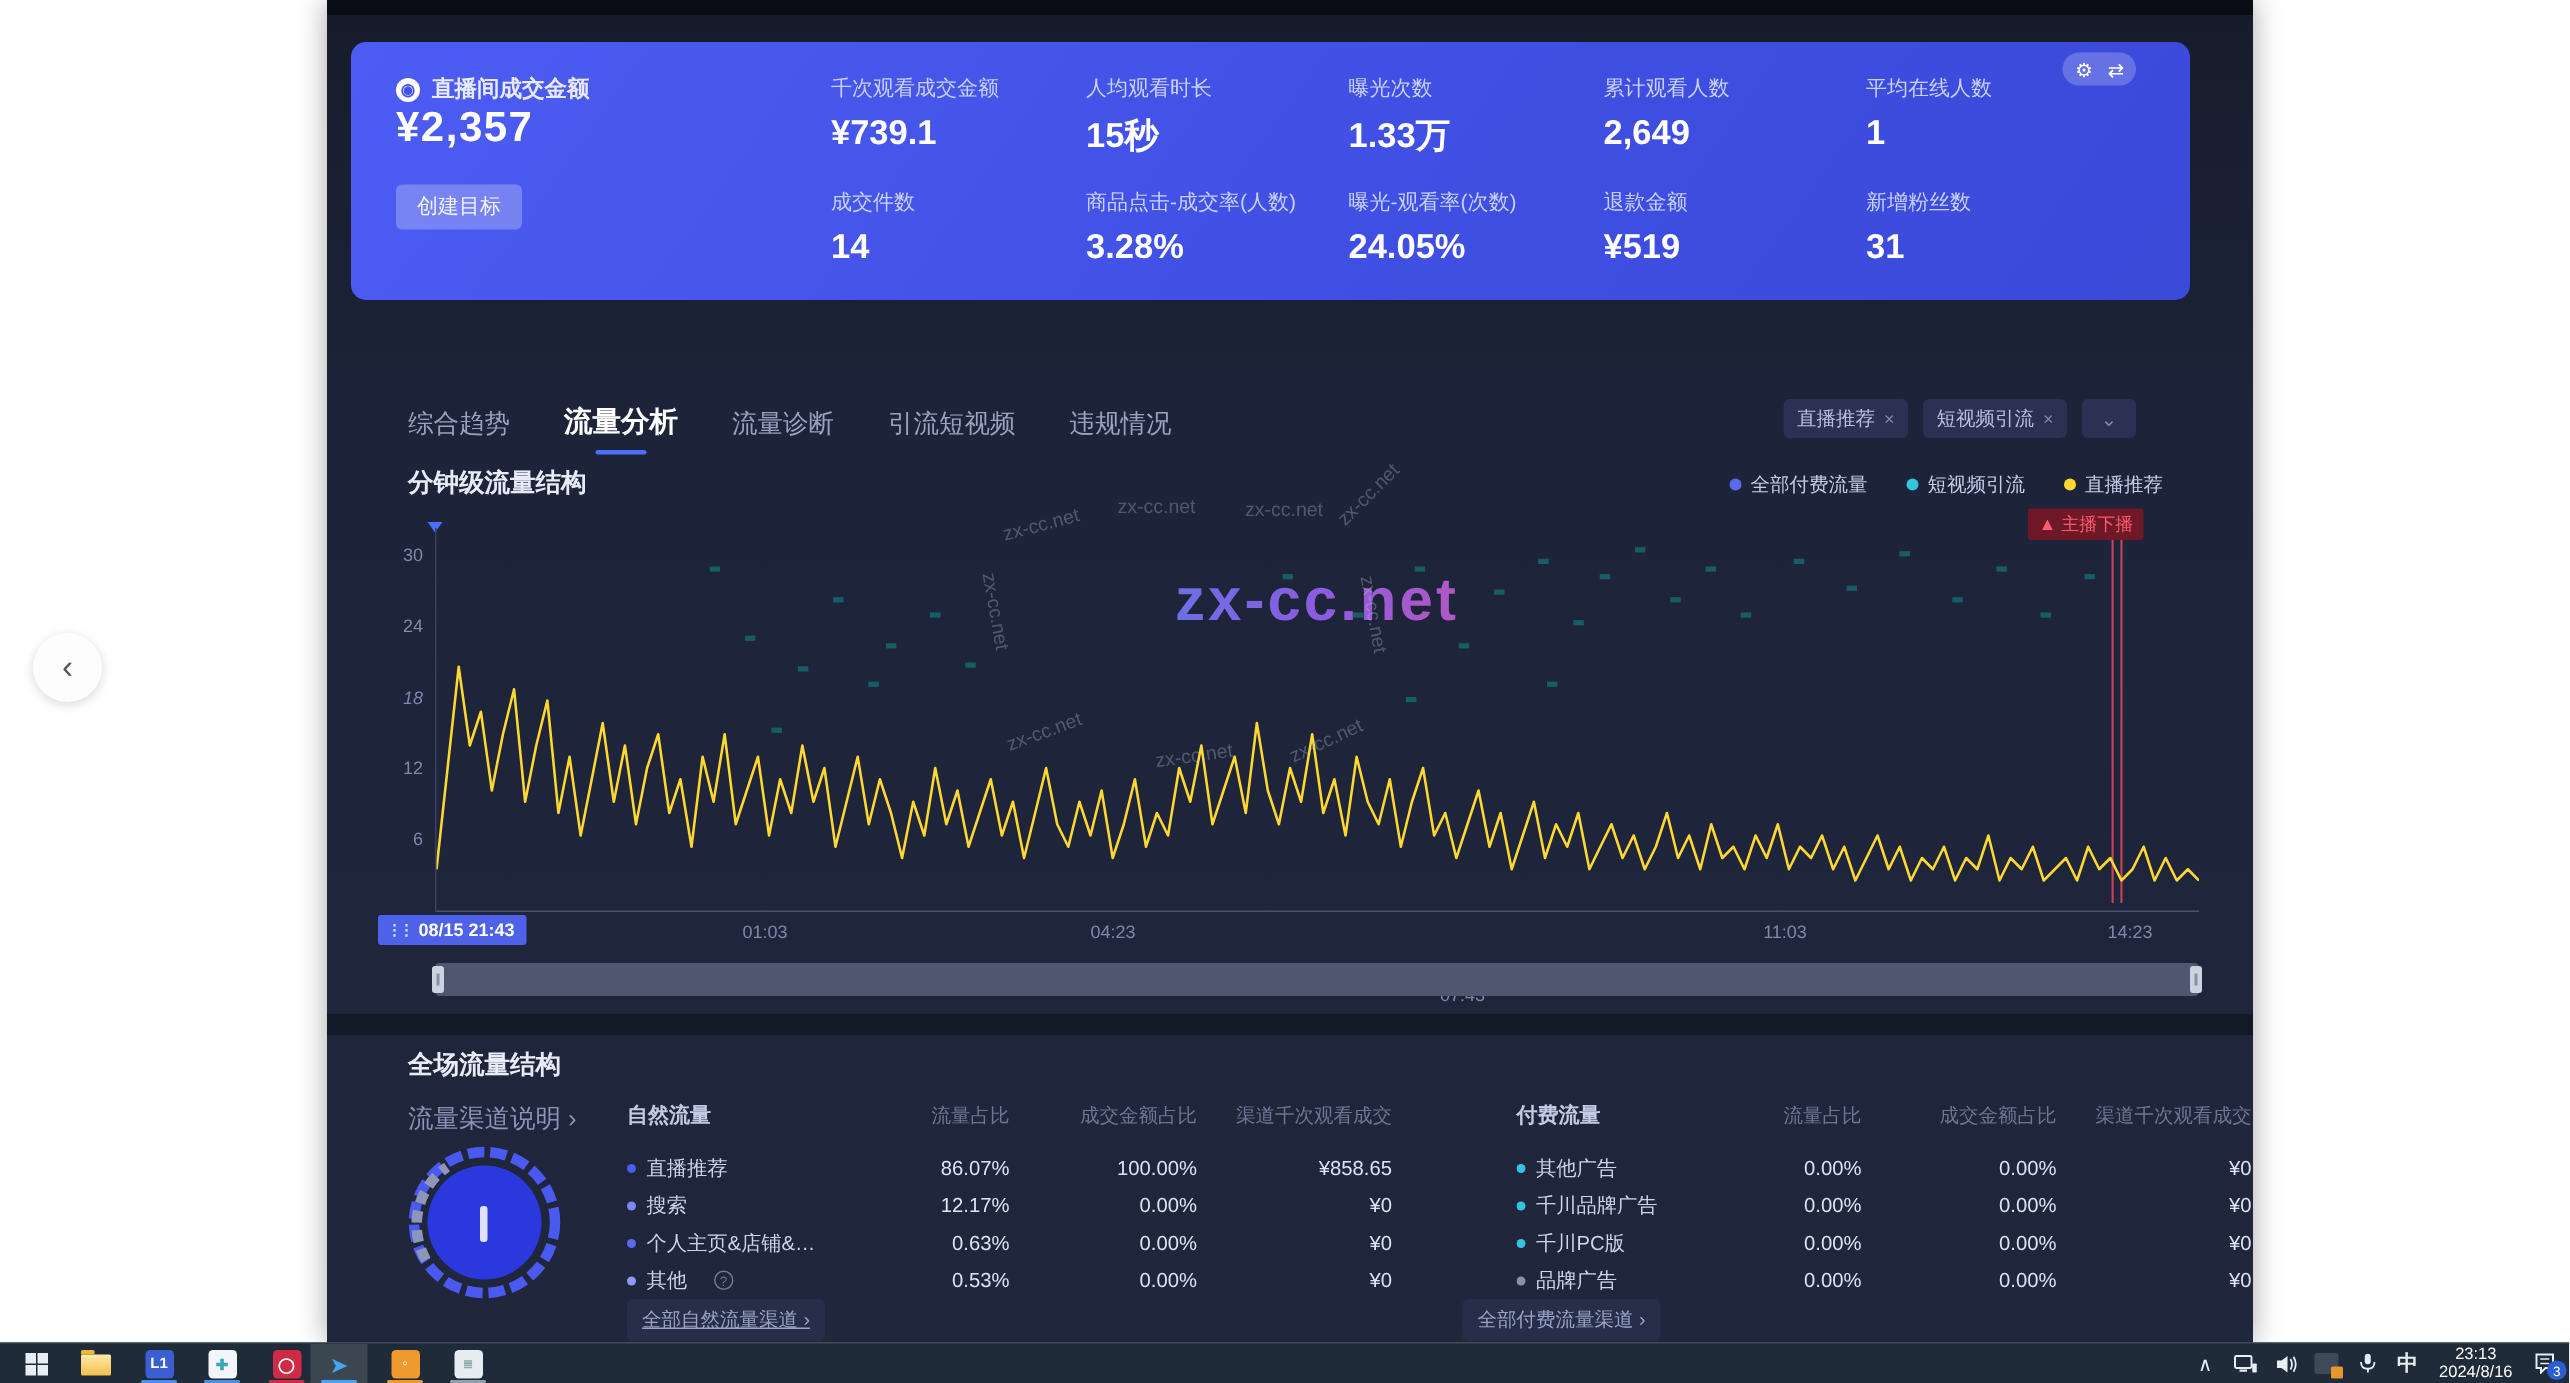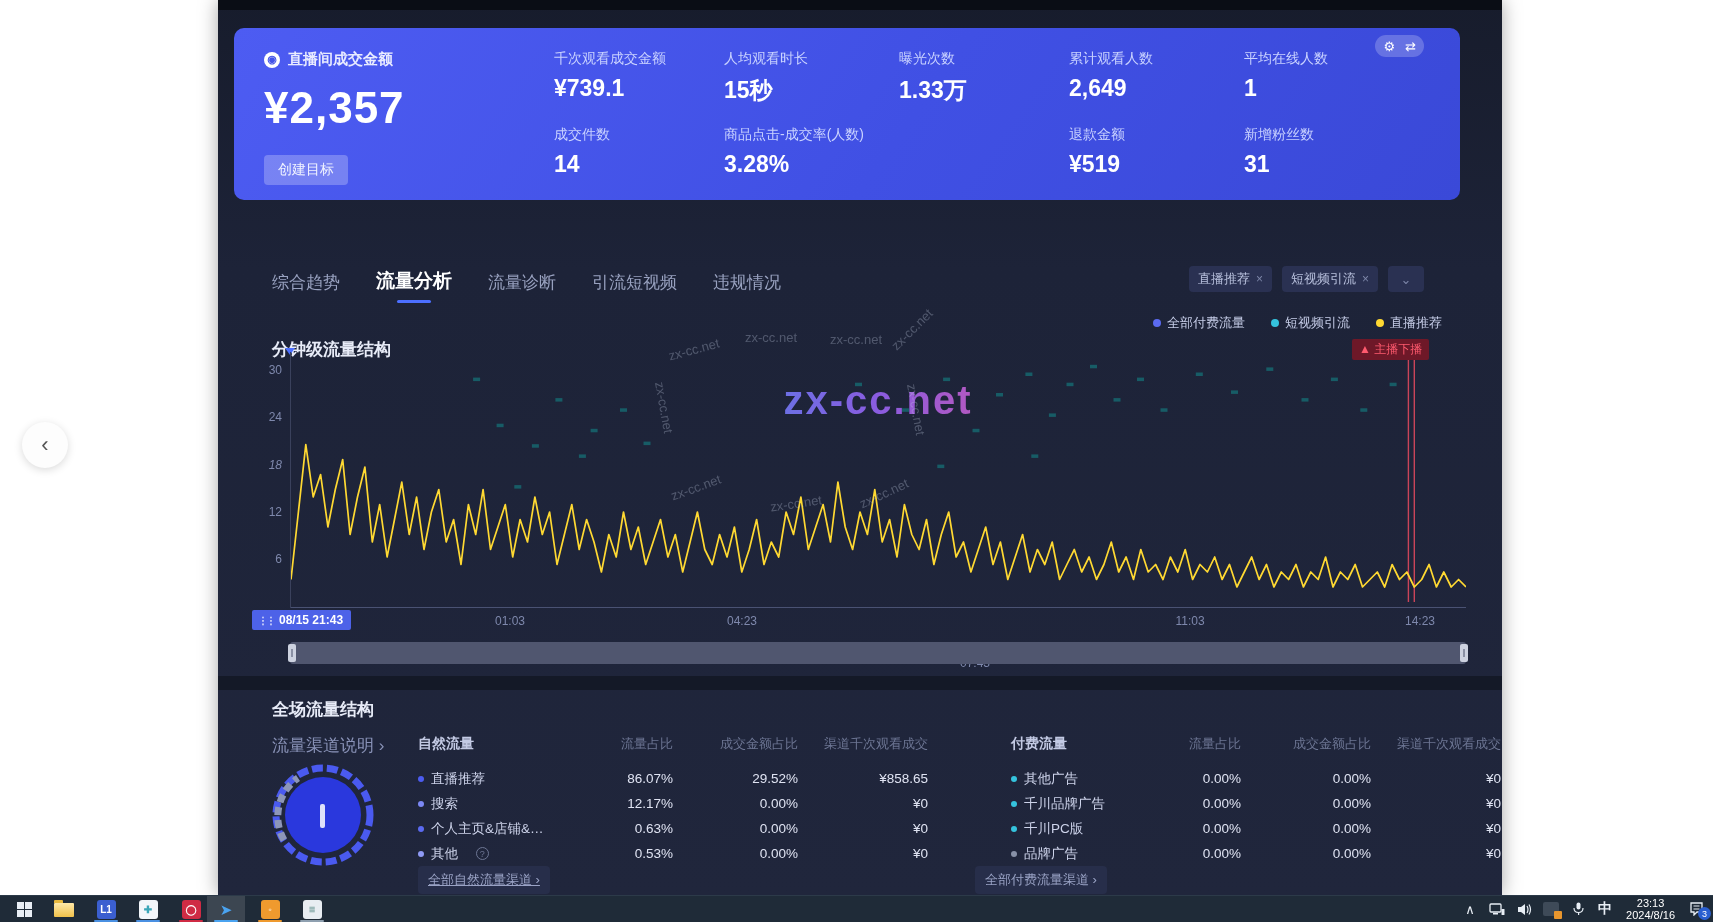--- a/index.html
+++ b/index.html
@@ -16,21 +16,21 @@
     background:linear-gradient(180deg,#171c2c 0%, #1d2338 30%, #20263c 100%); box-shadow:0 0 18px rgba(0,0,0,0.35); }
   .titlebar { position:absolute; left:0; top:0; width:100%; height:10px; background:#0a0d15; }
 
   
   .banner { position:absolute; left:16px; top:28px; width:1226px; height:172px; border-radius:10px;
     background:linear-gradient(125deg,#4d5cf2 0%, #4050e4 55%, #3a49d8 100%); }
   .banner-primary { position:absolute; left:30px; top:22px; }
   .banner-primary .row { display:flex; align-items:center; gap:8px; color:#e8ebff; font-size:15px; font-weight:bold; }
   .target-ic { width:16px; height:16px; border-radius:50%; background:#fff; color:#4353e8; display:inline-flex;
     align-items:center; justify-content:center; font-size:11px; font-weight:bold; }
-  .banner-primary .big { margin-top:14px; color:#fff; font-size:44px; font-weight:bold; letter-spacing:1px; }
+  .banner-primary .big { color:#fff; font-size:28px; font-weight:bold; letter-spacing:1px; }
   .goal-btn { margin-top:22px; display:inline-block; padding:6px 14px; border-radius:4px;
     background:rgba(255,255,255,0.25); color:#f2f4ff; font-size:14px; cursor:pointer; }
   .metric { position:absolute; width:170px; }
   .metric .lbl { color:#c9d2ff; font-size:14px; white-space:nowrap; }
   .metric .val { margin-top:7px; color:#fff; font-size:23px; font-weight:bold; }
   .banner-tools { position:absolute; right:36px; top:7px; height:22px; padding:0 8px; border-radius:12px;
     background:rgba(255,255,255,0.22); display:flex; align-items:center; gap:10px; color:#fff; font-size:13px; }
   .banner-tools span { cursor:pointer; }
 
   
@@ -39,21 +39,21 @@
   .tab.active { color:#ffffff; font-size:19px; font-weight:bold; }
   .tab.active::after { content:""; position:absolute; left:50%; transform:translateX(-50%); bottom:0;
     width:34px; height:3px; border-radius:2px; background:#4c6fff; }
   .chips { position:absolute; right:78px; top:266px; display:flex; gap:10px; }
   .chip { height:26px; padding:0 9px; border-radius:4px; background:#2a3152; color:#b8c0dd; font-size:13px;
     display:flex; align-items:center; gap:6px; cursor:pointer; }
   .chip .x { color:#7d86a8; font-size:12px; }
   .chip.more { width:36px; justify-content:center; color:#7d86a8; }
 
   
-  .chart-title { position:absolute; left:54px; top:310px; color:#e8ecf8; font-size:17px; font-weight:bold;margin-top:28px; }
+  .chart-title { position:absolute; left:54px; top:310px; color:#e8ecf8; font-size:17px; font-weight:bold; }
   .legend { position:absolute; right:60px; top:314px; display:flex; gap:26px; }
   .legend-item { display:flex; align-items:center; gap:6px; color:#c6cde8; font-size:13px; cursor:pointer; }
   .legend-item .dot { width:8px; height:8px; border-radius:50%; }
 
   .ytick { position:absolute; width:24px; text-align:right; color:#7e88ac; font-size:12px; }
   .axis-v { position:absolute; left:72px; top:352px; width:1px; height:256px; background:#3a415c; }
   .axis-marker { position:absolute; left:67px; top:348px; width:0; height:0;
     border-left:5px solid transparent; border-right:5px solid transparent; border-top:7px solid #4c6fff; }
   .plot { position:absolute; left:73px; top:352px; width:1175px; height:256px; }
   .baseline { position:absolute; left:73px; top:607px; width:1175px; height:1px; background:#4a5273; }
@@ -168,20 +168,24 @@
         <div class="lbl">平均在线人数</div>
         <div class="val">1</div>
       </div>
       <div class="metric" style="left:320px; top:98px;">
         <div class="lbl">成交件数</div>
         <div class="val">14</div>
       </div>
       <div class="metric" style="left:490px; top:98px;">
         <div class="lbl">商品点击-成交率(人数)</div>
         <div class="val">3.28%</div>
+      </div>
+      <div class="metric" style="left:665px; top:98px;">
+        <div class="lbl">曝光-观看率(次数)</div>
+        <div class="val">24.05%</div>
       </div>
       <div class="metric" style="left:835px; top:98px;">
         <div class="lbl">退款金额</div>
         <div class="val">¥519</div>
       </div>
       <div class="metric" style="left:1010px; top:98px;">
         <div class="lbl">新增粉丝数</div>
         <div class="val">31</div>
       </div>
 
@@ -324,21 +328,21 @@
         <span class="c">流量占比</span>
         <span class="c">成交金额占比</span>
         <span class="c">渠道千次观看成交</span>
       </div>
       <div class="r">
         <span class="name">
             <i class="dot" style="background:#4c5cf0"></i>
             <span>直播推荐</span>
           </span>
         <span class="num">86.07%</span>
-        <span class="num">29.52%</span>
+        <span class="num">100.00%</span>
         <span class="num">¥858.65</span>
       </div>
       <div class="r">
         <span class="name">
             <i class="dot" style="background:#7c88f5"></i>
             <span>搜索</span>
           </span>
         <span class="num">12.17%</span>
         <span class="num">0.00%</span>
         <span class="num">¥0</span>

